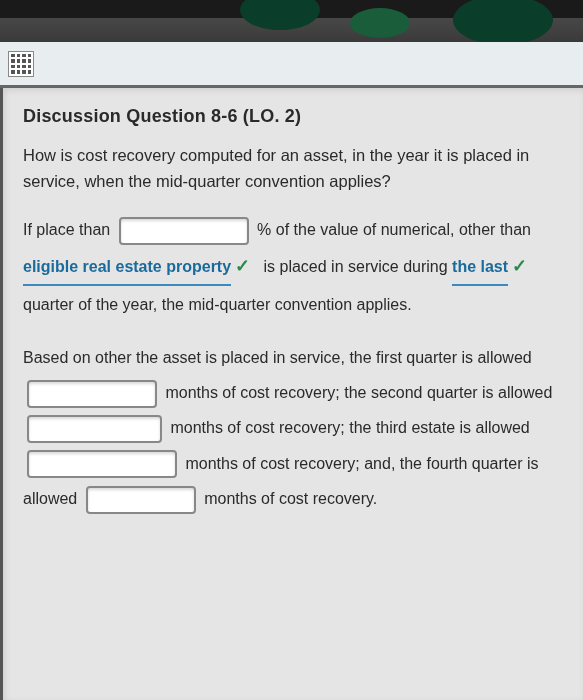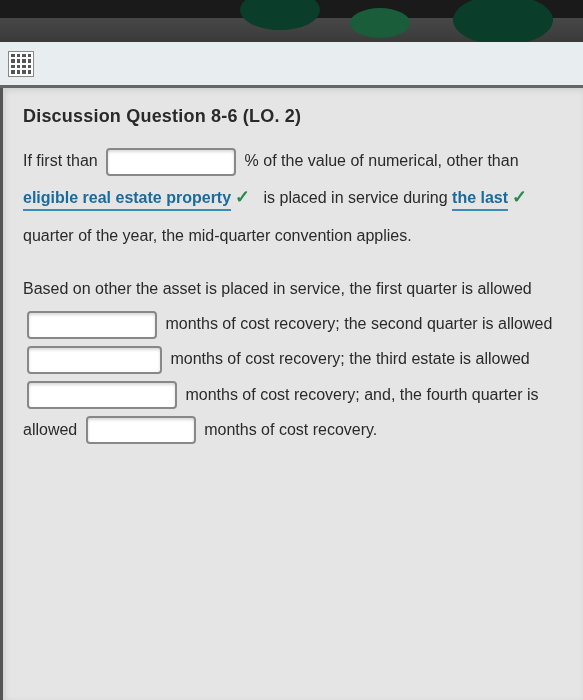--- a/index.html
+++ b/index.html
@@ -106,21 +106,21 @@
     box-shadow: inset 0 2px 3px rgba(0,0,0,0.15);
   }
   .input-blank.w2 { width: 130px; }
   .input-blank.w3 { width: 135px; }
   .input-blank.w4 { width: 150px; }
   .input-blank.w5 { width: 110px; }
   .select-correct {
     color: #1a6b9c;
     font-weight: bold;
     border-bottom: 2px solid #3a8bbc;
-    padding-bottom: 3px;
+    padding-bottom: 9px;
   }
   .check {
     color: #2a8a4a;
     font-weight: bold;
     font-size: 18px;
     margin-left: 4px;
   }
 </style>
 </head>
 <body>
@@ -151,25 +151,26 @@
       <span></span>
       <span></span>
       <span></span>
   </div>
 </div>
 
 <div class="content">
 
   <div class="title">Discussion Question 8-6 (LO. 2)</div>
 
+  <div class="question">How is cost recovery computed for an asset, in the year it is placed in service, when the mid-quarter convention applies?</div>
 
 
   <div class="answer-block">
     <p>
-      <span>If first than</span>
+      <span>If place than</span>
       <span class="input-blank"></span>
       <span>% of the value of numerical, other than</span>
       <span class="select-correct">eligible real estate property</span><span class="check">✓</span>&nbsp;&nbsp;
       <span>is placed in service during</span>
       <span class="select-correct">the last</span><span class="check">✓</span>&nbsp;&nbsp;
       <span>quarter of the year, the mid-quarter convention applies.</span>
     </p>
 
     <p>
       <span>Based on other the asset is placed in service, the first quarter is allowed</span>

